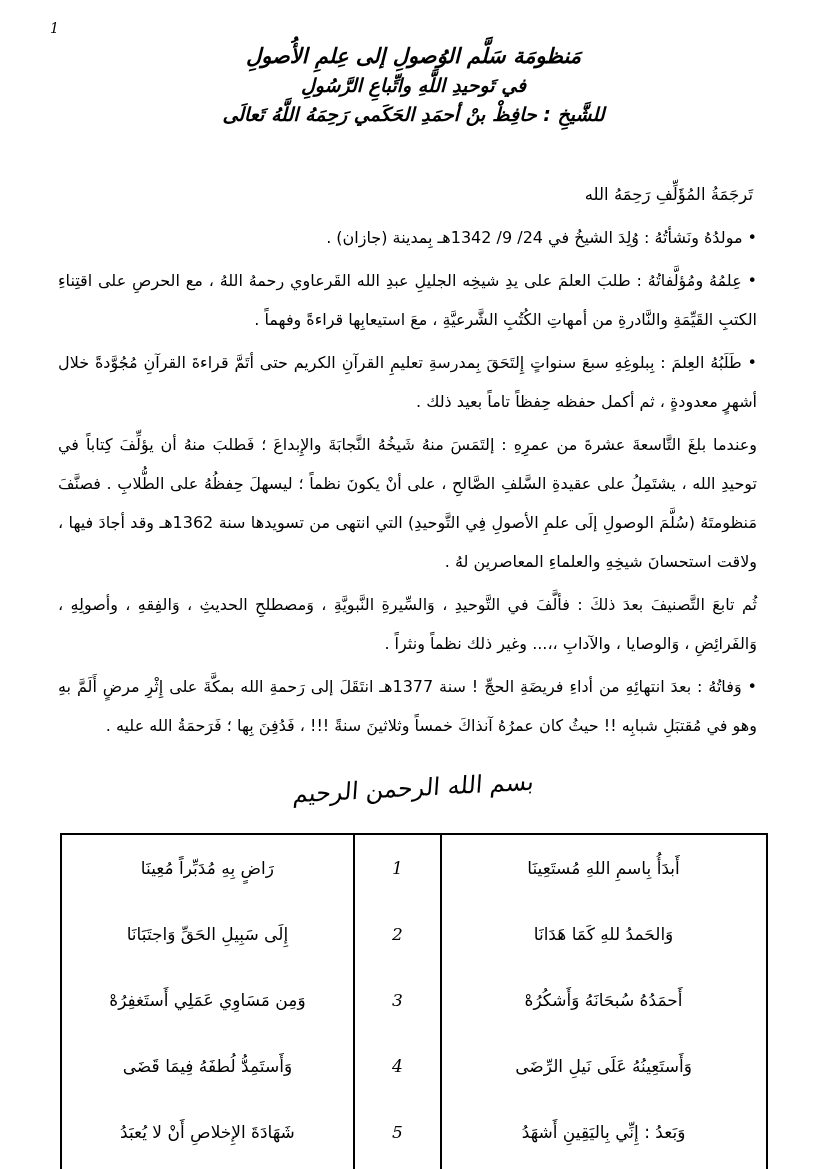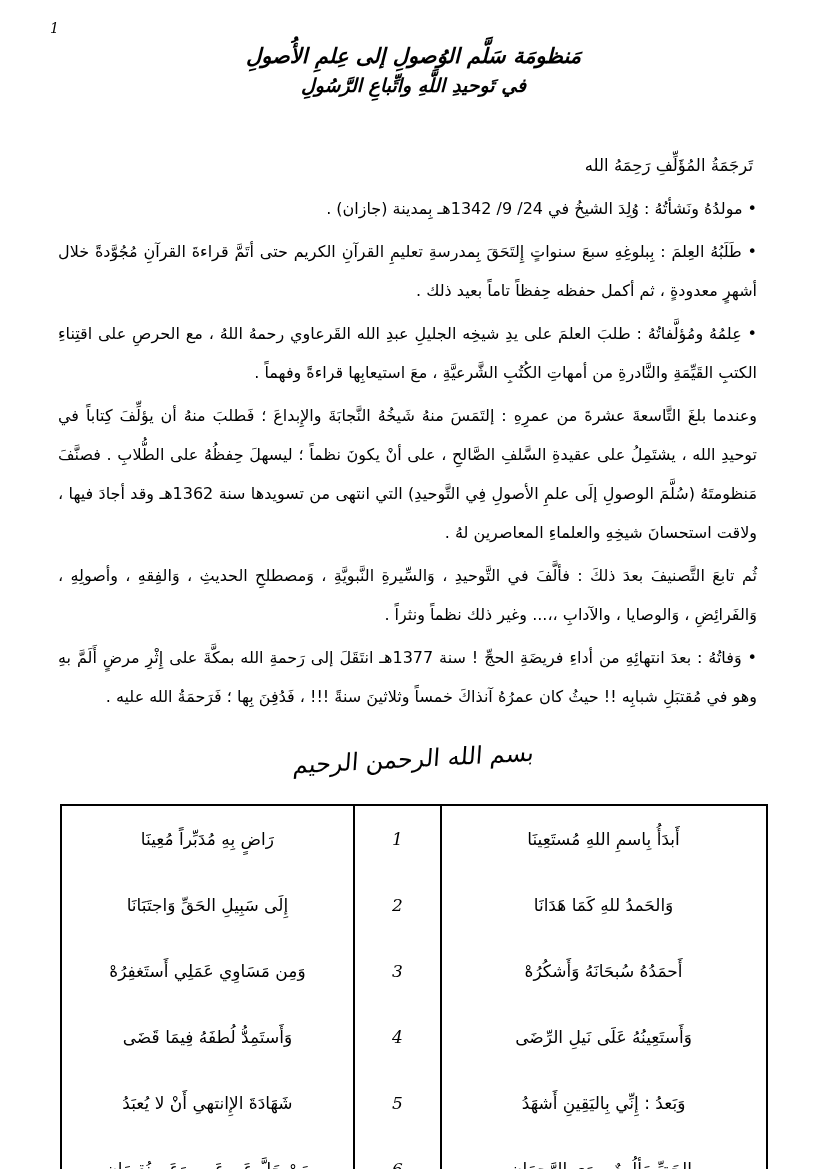--- a/index.html
+++ b/index.html
@@ -92,27 +92,28 @@
 </head>
 <body>
 
 <div class="page">
 
   <div class="page-number">1</div>
 
   <header class="title-block">
     <div class="title-line-1">مَنظومَة سَلَّم الوُصولِ إلى عِلمِ الأُصولِ</div>
     <div class="title-line-2">في تَوحيدِ اللَّهِ واتِّباعِ الرَّسُولِ</div>
+    <div class="title-line-3">للشَّيخِ : حافِظْ بنْ أحمَدِ الحَكَمي رَحِمَهُ اللَّهُ تَعالَى</div>
   </header>
 
   <section class="bio">
     <div class="bio-heading">تَرجَمَةُ المُؤَلِّفِ رَحِمَهُ الله</div>
     <p>• مولدُهُ ونَشأتُهُ : وُلِدَ الشيخُ في 24/ 9/ 1342هـ بِمدينة (جازان) .</p>
+    <p>• عِلمُهُ ومُؤلَّفاتُهُ : طلبَ العلمَ على يدِ شيخِه الجليلِ عبدِ الله القَرعاوي رحمهُ اللهُ ، مع الحرصِ على اقتِناءِ الكتبِ القَيِّمَةِ والنَّادرةِ من أمهاتِ الكُتُبِ الشَّرعيَّةِ ، معَ استيعابِها قراءةً وفهماً .</p>
     <p>• طَلَبُهُ العِلمَ : بِبلوغِهِ سبعَ سنواتٍ إِلتَحَقَ بِمدرسةِ تعليمِ القرآنِ الكريم حتى أتَمَّ قراءةَ القرآنِ مُجُوَّدةً خلال أشهرٍ معدودةٍ ، ثم أكمل حفظه حِفظاً تاماً بعيد ذلك .</p>
-    <p>• عِلمُهُ ومُؤلَّفاتُهُ : طلبَ العلمَ على يدِ شيخِه الجليلِ عبدِ الله القَرعاوي رحمهُ اللهُ ، مع الحرصِ على اقتِناءِ الكتبِ القَيِّمَةِ والنَّادرةِ من أمهاتِ الكُتُبِ الشَّرعيَّةِ ، معَ استيعابِها قراءةً وفهماً .</p>
     <p>وعندما بلغَ التَّاسعةَ عشرةَ من عمرِهِ : إلتَمَسَ منهُ شَيخُهُ النَّجابَةَ والإِبداعَ ؛ فَطلبَ منهُ أن يؤلِّفَ كِتاباً في توحيدِ الله ، يشتَمِلُ على عقيدةِ السَّلفِ الصَّالحِ ، على أنْ يكونَ نظماً ؛ ليسهلَ حِفظُهُ على الطُّلابِ . فصنَّفَ مَنظومتَهُ (سُلَّمَ الوصولِ إلَى علمِ الأصولِ فِي التَّوحيدِ) التي انتهى من تسويدها سنة 1362هـ وقد أجادَ فيها ، ولاقت استحسانَ شيخِهِ والعلماءِ المعاصرين لهُ .</p>
     <p>ثُم تابعَ التَّصنيفَ بعدَ ذلكَ : فألَّفَ في التَّوحيدِ ، وَالسِّيرةِ النَّبويَّةِ ، وَمصطلحِ الحديثِ ، وَالفِقهِ ، وأصولِهِ ، وَالفَرائِضِ ، وَالوصايا ، والآدابِ ،،... وغير ذلك نظماً ونثراً .</p>
     <p>• وَفاتُهُ : بعدَ انتهائِهِ من أداءِ فريضَةِ الحجِّ ! سنة 1377هـ انتَقَلَ إلى رَحمةِ الله بمكَّةَ على إِثْرِ مرضٍ أَلَمَّ بهِ وهو في مُقتبَلِ شبابِه !! حيثُ كان عمرُهُ آنذاكَ خمساً وثلاثينَ سنةً !!! ، فَدُفِنَ بِها ؛ فَرَحمَةُ الله عليه .</p>
   </section>
 
   <div class="bismillah">
     <span>بسم الله الرحمن الرحيم</span>
   </div>
 
   <table class="poem" dir="rtl">
@@ -138,21 +139,21 @@
         <td>وَمِن مَسَاوِي عَمَلِي أَستَغفِرُهْ</td>
       </tr>
       <tr>
         <td>وَأَستَعِينُهُ عَلَى نَيلِ الرِّضَى</td>
         <td class="verse-num">4</td>
         <td>وَأَستَمِدُّ لُطفَهُ فِيمَا قَضَى</td>
       </tr>
       <tr>
         <td>وَبَعدُ : إِنِّي بِاليَقِينِ أَشهَدُ</td>
         <td class="verse-num">5</td>
-        <td>شَهَادَةَ الإِانتهىِ أَنْ لا يُعبَدُ</td>
+        <td>شَهَادَةَ الإِخلاصِ أَنْ لا يُعبَدُ</td>
       </tr>
       <tr>
         <td>بِالحَقِّ مَألُوهٌ سِوَى الرَّحمَانِ</td>
         <td class="verse-num">6</td>
         <td>مَنْ جَلَّ عَن عَيبٍ وَعَن نُقصَانِ</td>
       </tr>
     </tbody>
   </table>
 
 </div>

